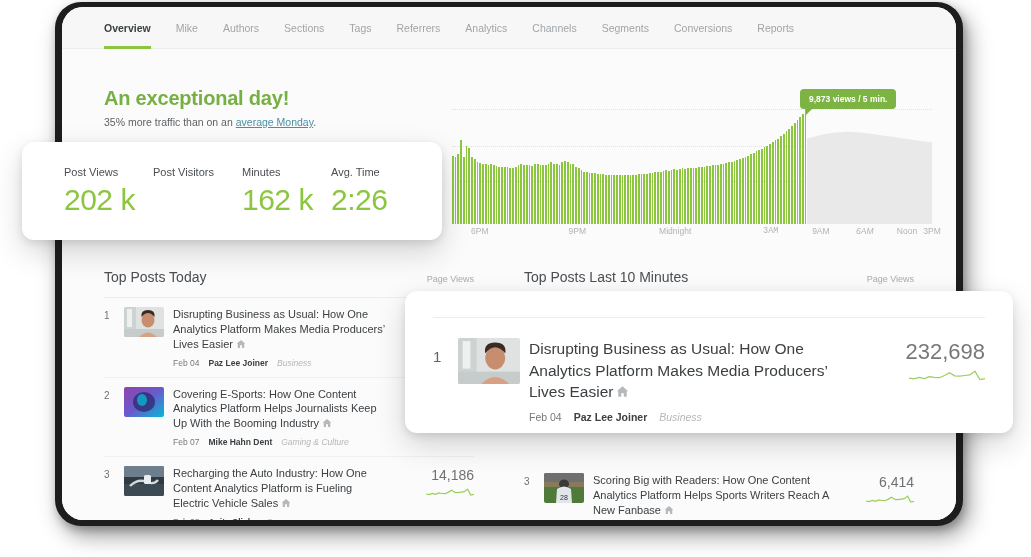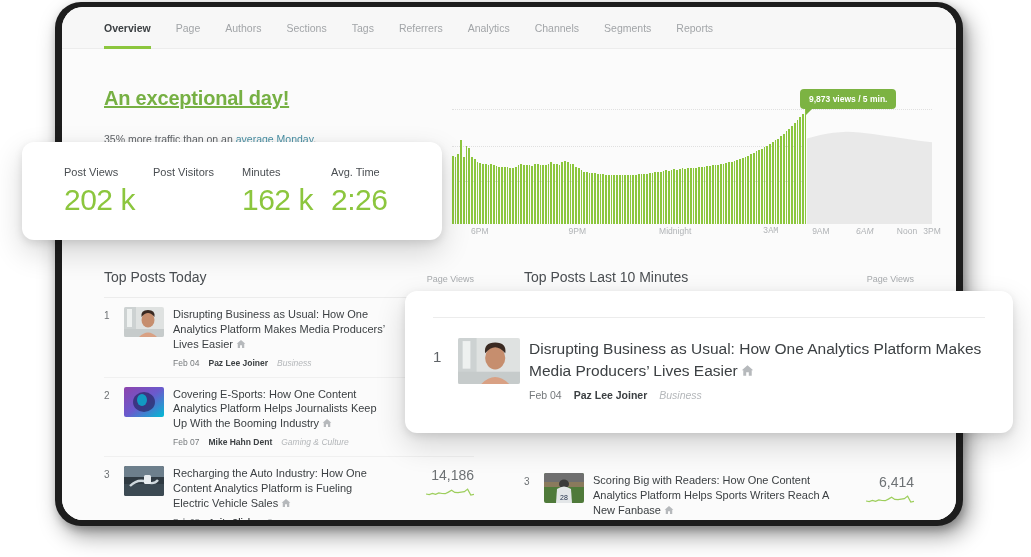--- a/index.html
+++ b/index.html
@@ -59,23 +59,22 @@
   .page-body {
     position: absolute; left: 0; top: 42px;
     width: 100%; height: 471px;
     background: #fbfbfb;
   }
 
   .headline-block { position: absolute; left: 42px; top: 38px; }
   .headline {
     font-size: 20px; color: #76b043; font-weight: bold;
     letter-spacing: -0.2px;
-    text-decoration: underline;
-  }
-  .subhead { font-size: 10.5px; color: #5f6367; margin-top: 23px; }
+  }
+  .subhead { font-size: 10.5px; color: #5f6367; margin-top: 6px; }
   .subhead a { color: #4a90a4; text-decoration: underline; }
 
   
   .chart-area {
     position: absolute; left: 390px; top: 40px;
     width: 480px; height: 160px;
   }
   .chart-plot { position: absolute; left: 0; top: 0; width: 480px; height: 135px; }
   .gridline {
     position: absolute; left: 0; right: 0;
@@ -170,28 +169,29 @@
 </head>
 <body>
 
 <div id="device-frame"></div>
 
 <div id="browser-window">
 
   <div class="navbar">
     <div id="nav-tabs" style="display:flex;align-items:center;">
         <div class="nav-tab active">Overview</div>
-        <div class="nav-tab">Page</div>
+        <div class="nav-tab">Mike</div>
         <div class="nav-tab">Authors</div>
         <div class="nav-tab">Sections</div>
         <div class="nav-tab">Tags</div>
         <div class="nav-tab">Referrers</div>
         <div class="nav-tab">Analytics</div>
         <div class="nav-tab">Channels</div>
         <div class="nav-tab">Segments</div>
+        <div class="nav-tab">Conversions</div>
         <div class="nav-tab">Reports</div>
       </div>
   </div>
 
   <div class="page-body">
 
     <div class="headline-block">
       <div class="headline">An exceptional day!</div>
       <div class="subhead">
         <span>35% more traffic than on an </span><a href="#">average Monday</a><span>.</span>
@@ -512,15 +512,21 @@
         <div class="post-main">
           <div class="post-title"><span>Disrupting Business as Usual: How One Analytics Platform Makes Media Producers’ Lives Easier</span><span class="home-icon"><svg width="13" height="13" viewBox="0 0 16 16" fill="#b6b9bc">
                 <path d="M8 1.5 L15 7.6 L13.2 7.6 L13.2 14.5 L9.6 14.5 L9.6 10 L6.4 10 L6.4 14.5 L2.8 14.5 L2.8 7.6 L1 7.6 Z"></path>
               </svg></span></div>
           <div class="post-meta">
             <span class="meta-date">Feb 04</span>
             <span class="meta-author">Paz Lee Joiner</span>
             <span class="meta-section">Business</span>
           </div>
         </div>
+        <div class="post-stat">
+          <div class="stat-value">232,698</div>
+          <div class="spark"><svg width="76" height="18" viewBox="0 0 76 18">
+              <path d="M 0.0 10.1 L 5.1 10.9 L 10.1 9.4 L 15.2 10.6 L 20.3 8.6 L 25.3 9.4 L 30.4 9.7 L 35.5 7.5 L 40.5 4.8 L 45.6 7.8 L 50.7 8.1 L 55.7 7.5 L 60.8 6.9 L 65.9 3.2 L 70.9 11.6 L 76.0 10.6" fill="none" stroke="#8cc63e" stroke-width="1.2" opacity="0.85"></path>
+            </svg></div>
+        </div>
       </div>
     </div>
 </div>
 
 </body></html>

